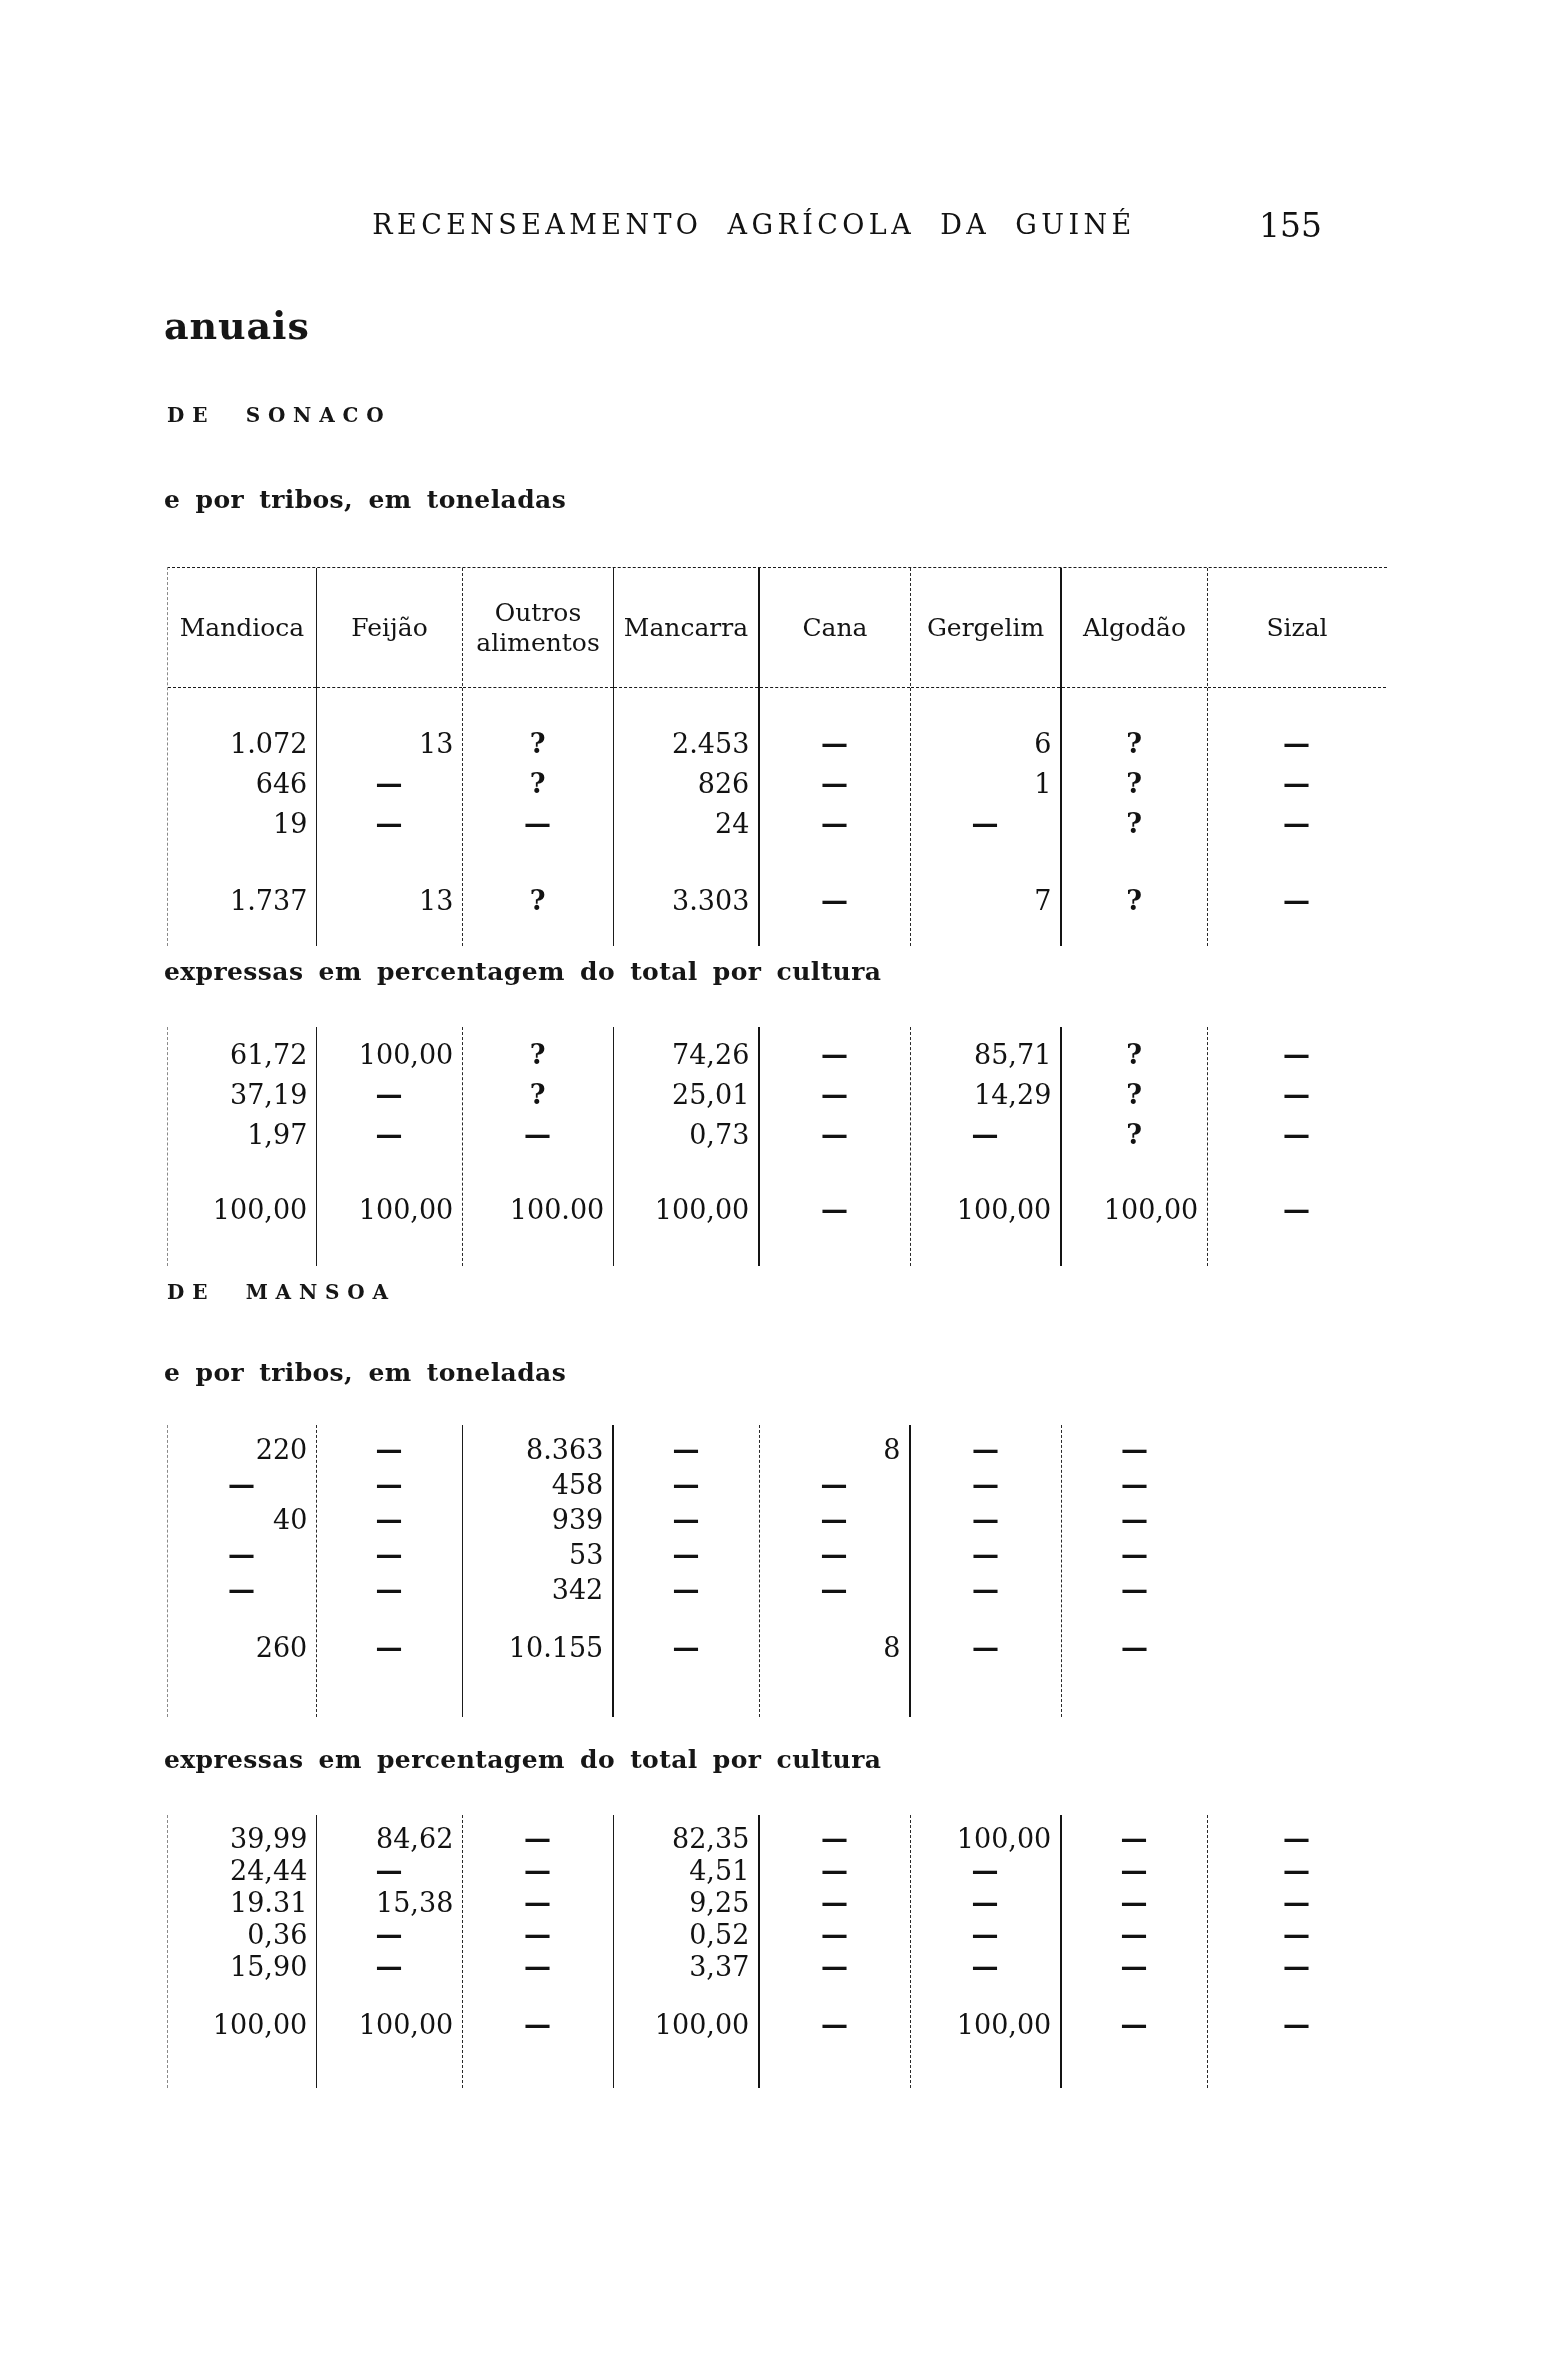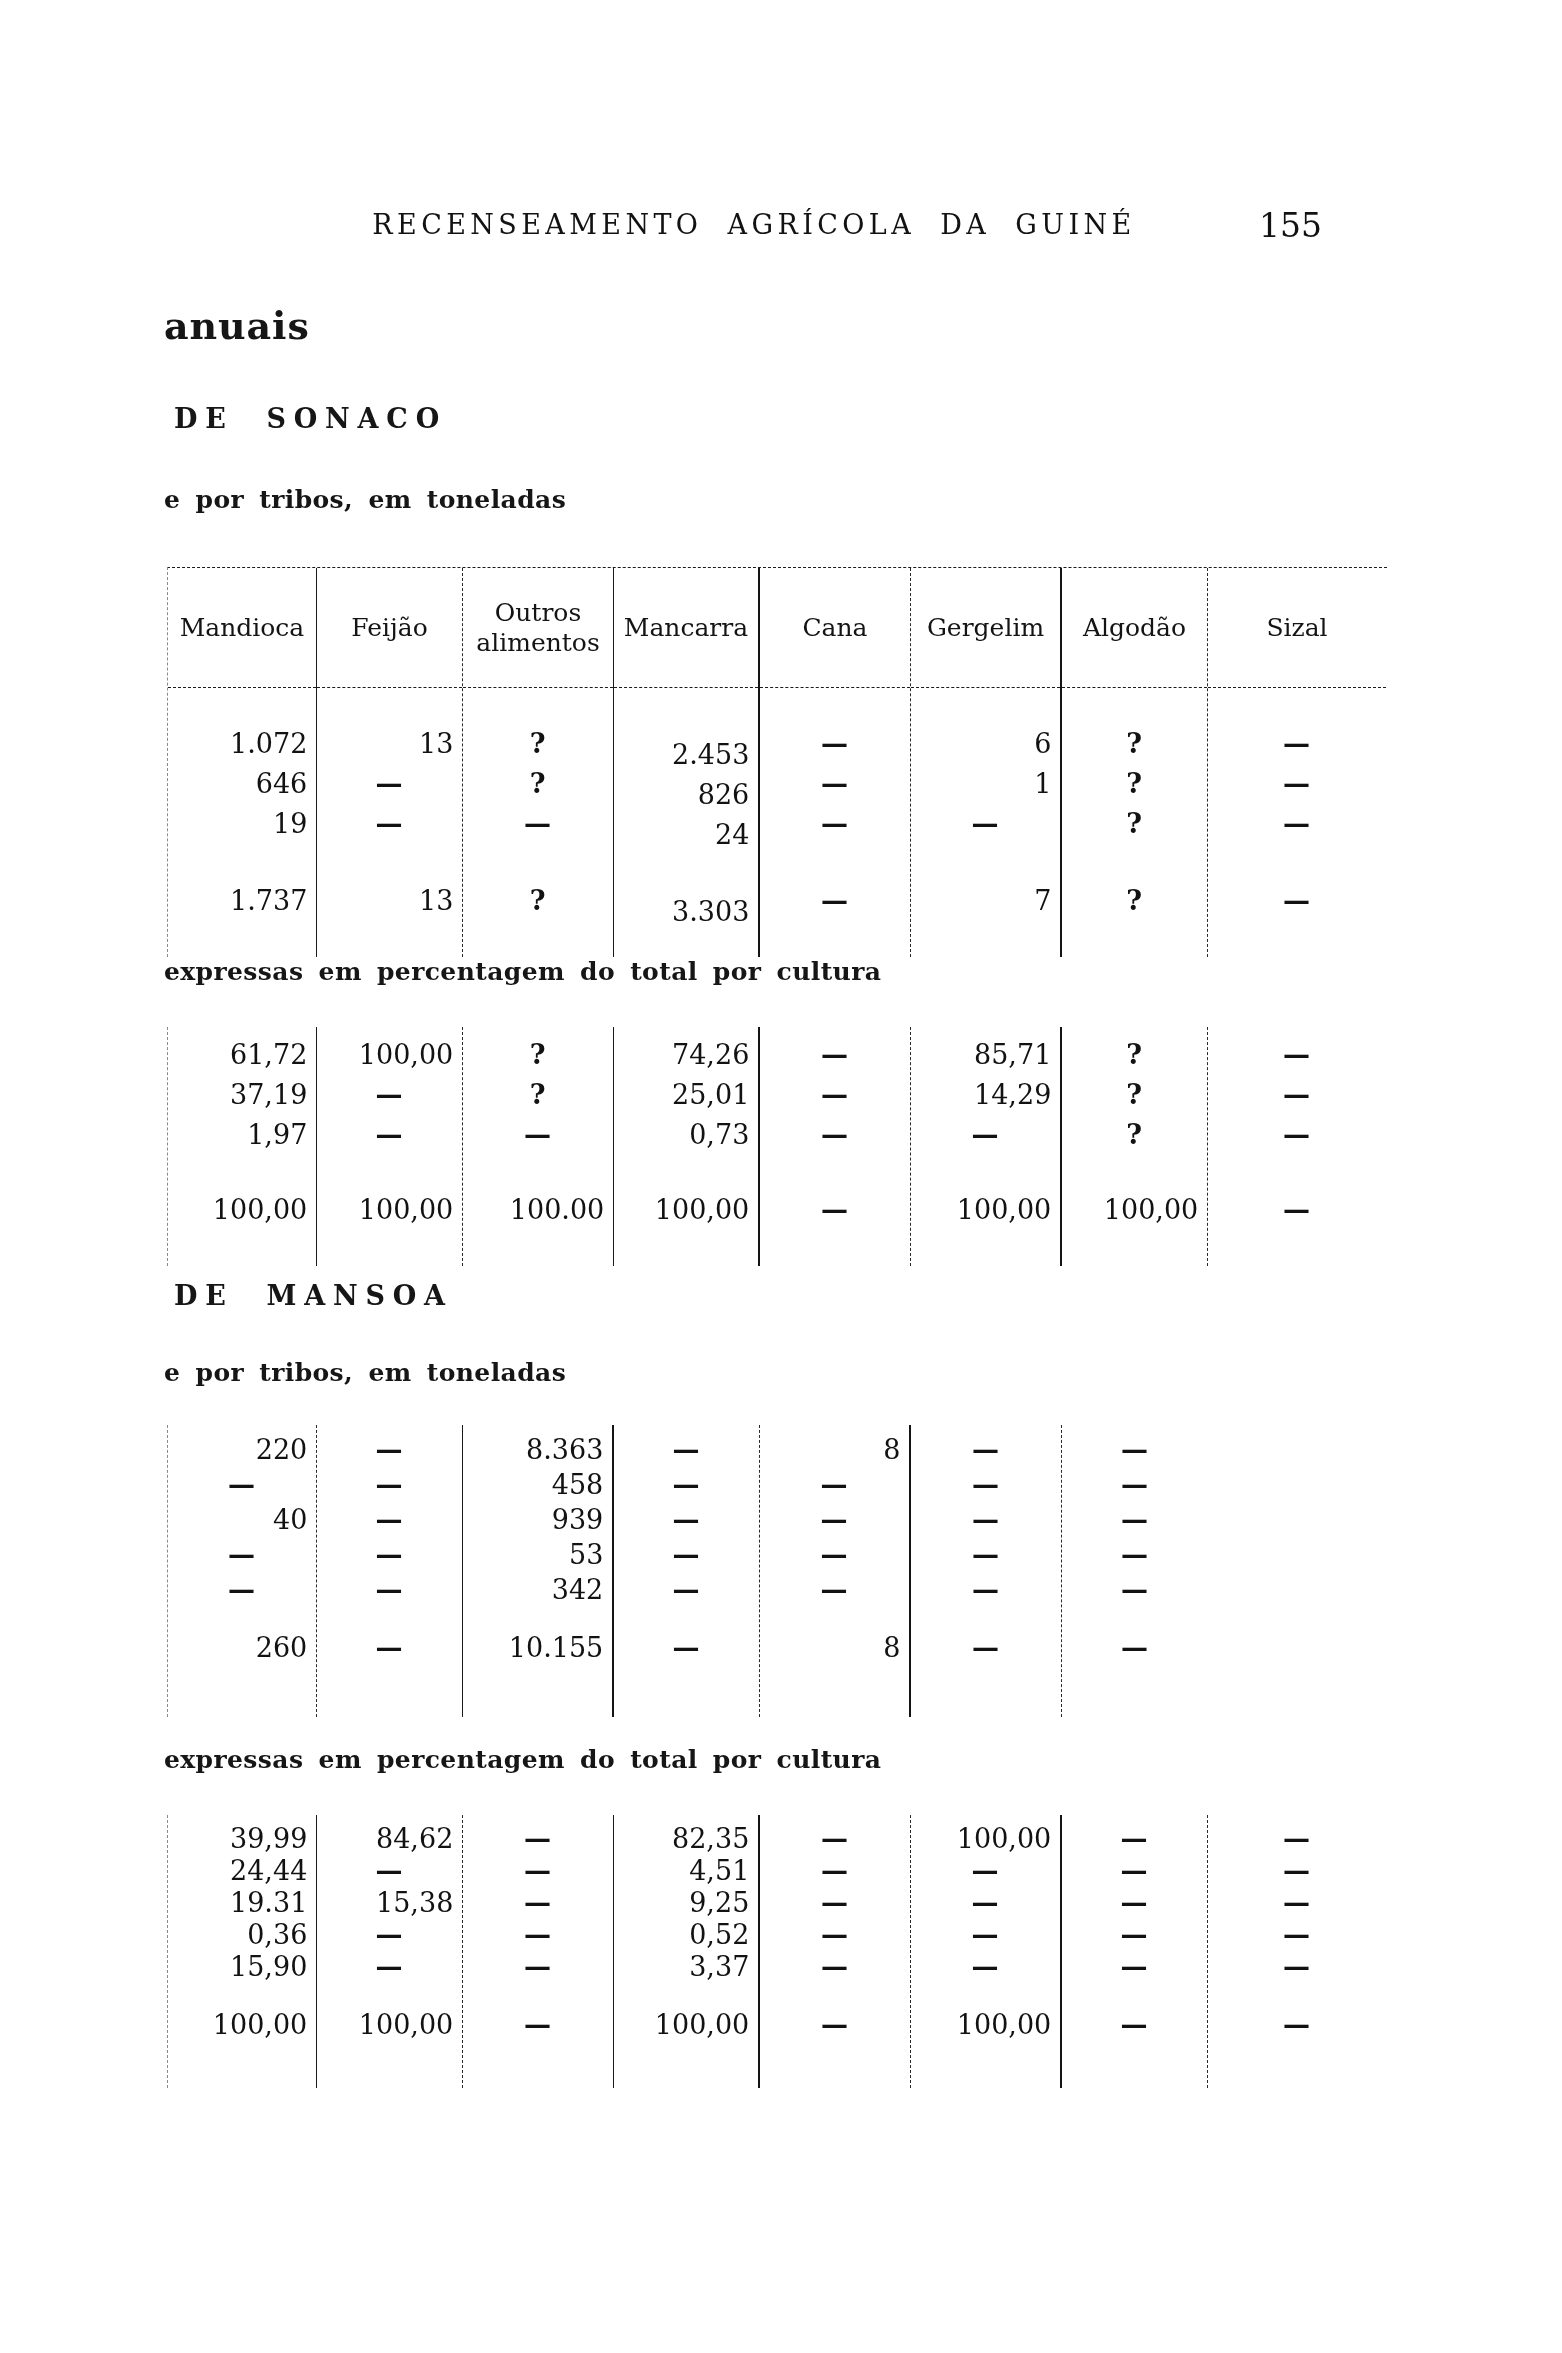--- a/index.html
+++ b/index.html
@@ -24,22 +24,22 @@
   .page-number{
     position:absolute;top:206px;left:1259px;
     font-size:33px;color:#121212;
   }
   
   .page-title{
     position:absolute;top:303px;left:164px;
     font-size:38px;font-weight:bold;letter-spacing:0.9px;
   }
   .sec-heading{
-    position:absolute;left:174px;
-    font-size:27px;font-weight:bold;letter-spacing:7.8px;word-spacing:15.7px;
+    position:absolute;left:167px;
+    font-size:20px;font-weight:bold;letter-spacing:7.8px;word-spacing:15.7px;
   }
   #sec1-heading{top:403px;}
   #sec2-heading{top:1280px;}
   .caption{
     position:absolute;left:164px;
     font-size:25px;font-weight:bold;word-spacing:6.1px;letter-spacing:0.4px;
   }
   #cap-tonnes-1{top:485px;}
   #cap-percent-1{top:957px;}
   #cap-tonnes-2{top:1358px;}
@@ -121,21 +121,21 @@
         <div style="height: 35px;"></div>
         <div class="cell sym" style="height: 40px;">?</div>
         <div class="cell sym" style="height: 40px;">?</div>
         <div class="cell sym" style="height: 40px;">—</div>
         <div style="height: 37px;"></div>
         <div class="cell sym" style="height: 40px;">?</div>
       </div>
       <div class="col c3">
         <div class="hcell">Mancarra</div>
         <div style="height: 35px;"></div>
-        <div class="cell num" style="height: 40px; margin-top: 11px;">2.453</div>
+        <div class="cell num" style="height: 40px;">2.453</div>
         <div class="cell num" style="height: 40px;">826</div>
         <div class="cell num" style="height: 40px;">24</div>
         <div style="height: 37px;"></div>
         <div class="cell num" style="height: 40px;">3.303</div>
       </div>
       <div class="col c4">
         <div class="hcell">Cana</div>
         <div style="height: 35px;"></div>
         <div class="cell sym" style="height: 40px;">—</div>
         <div class="cell sym" style="height: 40px;">—</div>

